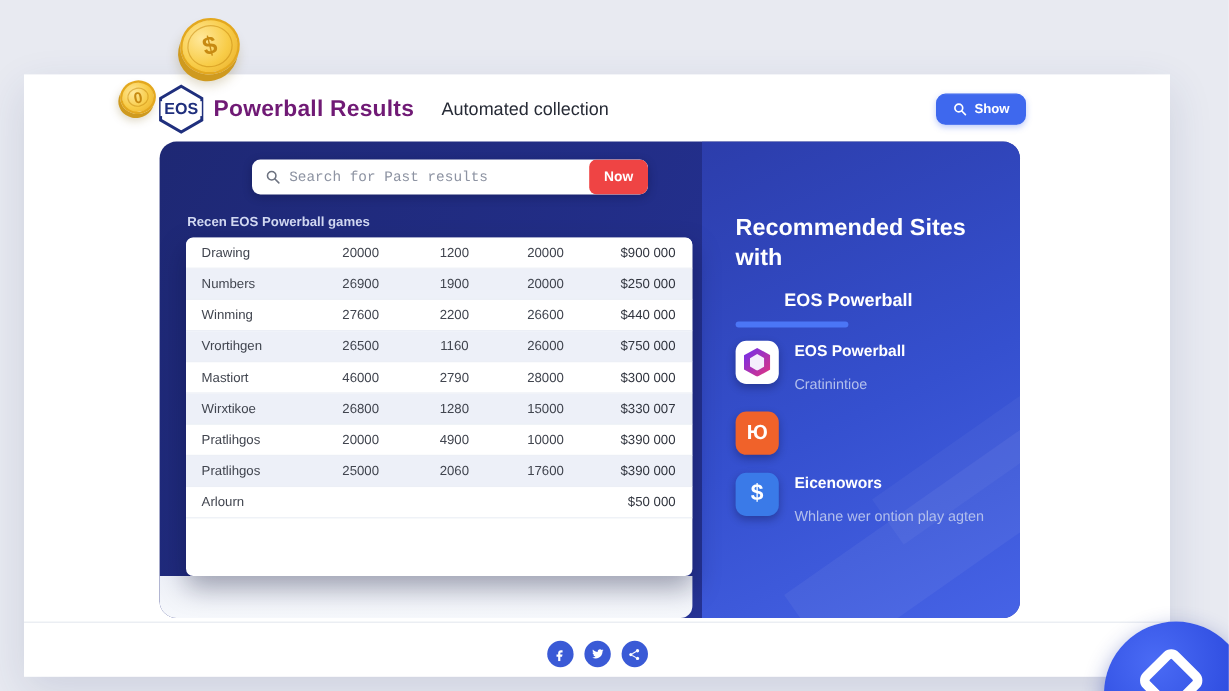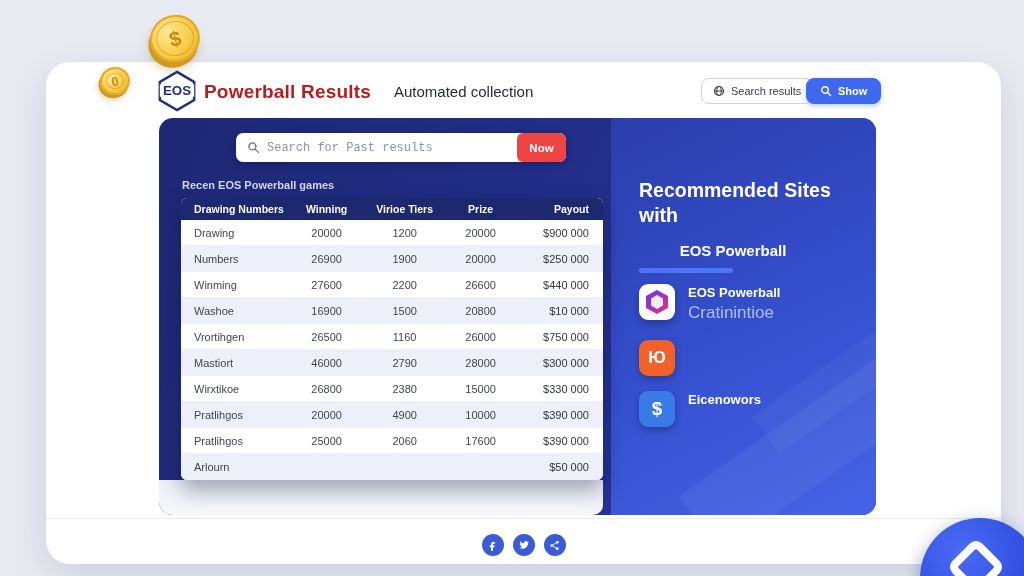--- a/index.html
+++ b/index.html
@@ -10,26 +10,26 @@
   .coin { position:absolute; border-radius:50%; display:flex; align-items:center; justify-content:center;
           background:radial-gradient(circle at 38% 32%, #ffe89a 0%, #f8cc47 55%, #e8ab28 100%);
           border:2px solid #e3a81f; color:#c78a12; font-weight:bold; z-index:6; }
   .coin-large { left:150px; top:15px; width:50px; height:47px; font-size:21px;
                 transform:rotate(-14deg); box-shadow:-3px 5px 0 #cf9a1f, -4px 8px 10px rgba(120,90,10,.25); }
   .coin-small { left:100px; top:67px; width:30px; height:28px; font-size:13px;
                 transform:rotate(-10deg); box-shadow:-2px 3px 0 #cf9a1f, -3px 5px 7px rgba(120,90,10,.25); }
   .coin .inner-ring { position:absolute; inset:4px; border-radius:50%; border:1.5px solid rgba(200,140,20,.55); }
 
   
-  .card { position:absolute; left:46px; top:62px; width:955px; height:502px; background:#fff;
-          border-radius:24px; box-shadow:0 12px 34px rgba(45,55,110,.14); }
+  .card { position:absolute; left:20px; top:62px; width:955px; height:502px; background:#fff;
+          border-radius:0; box-shadow:0 12px 34px rgba(45,55,110,.14); }
 
   
   .logo { position:absolute; left:110px; top:8px; width:42px; height:42px; }
-  .page-title { position:absolute; left:158px; top:19px; font-size:19px; font-weight:800; color:#b91c1c; letter-spacing:.2px; }
+  .page-title { position:absolute; left:158px; top:19px; font-size:19px; font-weight:800; color:#701a75; letter-spacing:.2px; }
   .tagline { position:absolute; left:348px; top:21px; font-size:15px; color:#272b36; }
   .btn { position:absolute; display:flex; align-items:center; gap:6px; height:26px; border-radius:8px;
          font-size:11px; cursor:pointer; }
   .btn-outline { left:655px; top:16px; padding:0 11px; background:#fff; border:1px solid #ccd1dc; color:#3b404d; }
   .btn-primary { left:760px; top:16px; padding:7px 13px; background:#3e68ee; border:1px solid #3e68ee;
                  color:#fff; font-weight:bold; box-shadow:0 2px 5px rgba(62,104,238,.35); }
 
   
   .panel { position:absolute; left:113px; top:56px; width:717px; height:397px; border-radius:14px; overflow:hidden;
            background:linear-gradient(115deg, #1e2874 0%, #232f8c 55%, #2a3aa4 100%); }
@@ -77,21 +77,21 @@
   .tile { width:36px; height:36px; border-radius:9px; flex:none; display:flex; align-items:center; justify-content:center;
           box-shadow:0 3px 7px rgba(0,5,30,.3); }
   .tile-white { background:#fff; }
   .tile-orange { background:#f0622a; color:#fff; font-weight:bold; font-size:17px; }
   .tile-blue { background:#3a7ae8; color:#fff; font-weight:bold; font-size:19px; }
   .hexa { width:22px; height:24px; clip-path:polygon(50% 0,100% 25%,100% 75%,50% 100%,0 75%,0 25%);
           background:linear-gradient(135deg,#6d2ff0,#e5347c); position:relative; }
   .hexa-inner { position:absolute; inset:5px; clip-path:polygon(50% 0,100% 25%,100% 75%,50% 100%,0 75%,0 25%);
                 background:#f4eefc; }
   .reco-item-title { font-size:13px; font-weight:bold; color:#fff; margin-top:1px; }
-  .reco-item-sub { font-size:17px; color:#b3bfec; line-height:1.35; margin-top:2px; width:165px; }
+  .reco-item-sub { font-size:12px; color:#b3bfec; line-height:1.35; margin-top:12px; width:165px; }
 
   
   .footer-divider { position:absolute; left:0; right:0; top:456px; height:1px; background:#e7eaf1; }
   .social { position:absolute; left:0; right:0; top:472px; display:flex; justify-content:center; gap:9px; }
   .social-btn { width:22px; height:22px; border-radius:50%; background:#3a5ad6; border:none; cursor:pointer;
                 display:flex; align-items:center; justify-content:center; color:#fff; }
 
   
   .fab { position:absolute; left:920px; top:518px; width:120px; height:120px; border-radius:50%; z-index:10;
          background:radial-gradient(circle at 35% 28%, #4a6bf5 0%, #2c4ade 65%, #2440c9 100%);
@@ -114,28 +114,20 @@
 <div class="card">
 
   <svg class="logo" viewBox="0 0 42 44">
     <polygon points="21,2 39,12.5 39,31.5 21,42 3,31.5 3,12.5" fill="none" stroke="#1f2f7d" stroke-width="2.6"></polygon>
     <rect x="3" y="15" width="36" height="13" fill="#ffffff"></rect>
     <text x="21" y="26.5" text-anchor="middle" font-size="14" font-weight="bold" fill="#1f2f7d" font-family="Liberation Sans, sans-serif">EOS</text>
   </svg>
   <div class="page-title">Powerball Results</div>
   <div class="tagline">Automated collection</div>
 
-  <button class="btn btn-outline">
-    <svg width="12" height="12" viewBox="0 0 24 24">
-      <circle cx="12" cy="12" r="9" fill="none" stroke="#3b404d" stroke-width="2.4"></circle>
-      <ellipse cx="12" cy="12" rx="4.5" ry="9" fill="none" stroke="#3b404d" stroke-width="2"></ellipse>
-      <line x1="3" y1="12" x2="21" y2="12" stroke="#3b404d" stroke-width="2"></line>
-    </svg>
-    <span>Search results</span>
-  </button>
 
   <button class="btn btn-primary">
     <svg width="12" height="12" viewBox="0 0 24 24">
       <circle cx="10" cy="10" r="6.5" fill="none" stroke="#fff" stroke-width="2.8"></circle>
       <line x1="15" y1="15" x2="21" y2="21" stroke="#fff" stroke-width="2.8" stroke-linecap="round"></line>
     </svg>
     <span>Show</span>
   </button>
 
   <div class="panel">
@@ -153,27 +145,20 @@
       </span>
       <input type="text" placeholder="Search for Past results" style="">
       <button class="now-btn">Now</button>
     </div>
 
     <div class="caption">Recen EOS Powerball games</div>
 
     <div class="table-underlay"></div>
 
     <div class="results-table">
-      <div class="t-head">
-        <div class="c-label">Drawing Numbers</div>
-        <div class="c-mid">Winning</div>
-        <div class="c-mid">Virioe Tiers</div>
-        <div class="c-mid">Prize</div>
-        <div class="c-payout">Payout</div>
-      </div>
       <div id="table-body">
           <div class="t-row">
             <div class="c-label">Drawing</div>
             <div class="c-mid">20000</div>
             <div class="c-mid">1200</div>
             <div class="c-mid">20000</div>
             <div class="c-payout">$900 000</div>
           </div>
           <div class="t-row">
             <div class="c-label">Numbers</div>
@@ -183,46 +168,39 @@
             <div class="c-payout">$250 000</div>
           </div>
           <div class="t-row">
             <div class="c-label">Winming</div>
             <div class="c-mid">27600</div>
             <div class="c-mid">2200</div>
             <div class="c-mid">26600</div>
             <div class="c-payout">$440 000</div>
           </div>
           <div class="t-row">
-            <div class="c-label">Washoe</div>
-            <div class="c-mid">16900</div>
-            <div class="c-mid">1500</div>
-            <div class="c-mid">20800</div>
-            <div class="c-payout">$10 000</div>
-          </div>
-          <div class="t-row">
             <div class="c-label">Vrortihgen</div>
             <div class="c-mid">26500</div>
             <div class="c-mid">1160</div>
             <div class="c-mid">26000</div>
             <div class="c-payout">$750 000</div>
           </div>
           <div class="t-row">
             <div class="c-label">Mastiort</div>
             <div class="c-mid">46000</div>
             <div class="c-mid">2790</div>
             <div class="c-mid">28000</div>
             <div class="c-payout">$300 000</div>
           </div>
           <div class="t-row">
             <div class="c-label">Wirxtikoe</div>
             <div class="c-mid">26800</div>
-            <div class="c-mid">2380</div>
+            <div class="c-mid">1280</div>
             <div class="c-mid">15000</div>
-            <div class="c-payout">$330 000</div>
+            <div class="c-payout">$330 007</div>
           </div>
           <div class="t-row">
             <div class="c-label">Pratlihgos</div>
             <div class="c-mid">20000</div>
             <div class="c-mid">4900</div>
             <div class="c-mid">10000</div>
             <div class="c-payout">$390 000</div>
           </div>
           <div class="t-row">
             <div class="c-label">Pratlihgos</div>
@@ -256,20 +234,21 @@
             <div class="reco-item-sub">Cratinintioe</div>
           </div>
         </div>
         <div class="reco-item">
           <div class="tile tile-orange">Ю</div>
         </div>
         <div class="reco-item">
           <div class="tile tile-blue">$</div>
           <div>
             <div class="reco-item-title">Eicenowors</div>
+            <div class="reco-item-sub">Whlane wer ontion play agten</div>
           </div>
         </div>
       </div>
   </div>
 
   <div class="footer-divider"></div>
   <div class="social">
     <button class="social-btn">
       <svg width="11" height="11" viewBox="0 0 24 24" fill="#fff">
         <path d="M14 8h3V4h-3c-2.8 0-5 2.2-5 5v3H6v4h3v8h4v-8h3l1-4h-4V9c0-.6.4-1 1-1z"></path>

